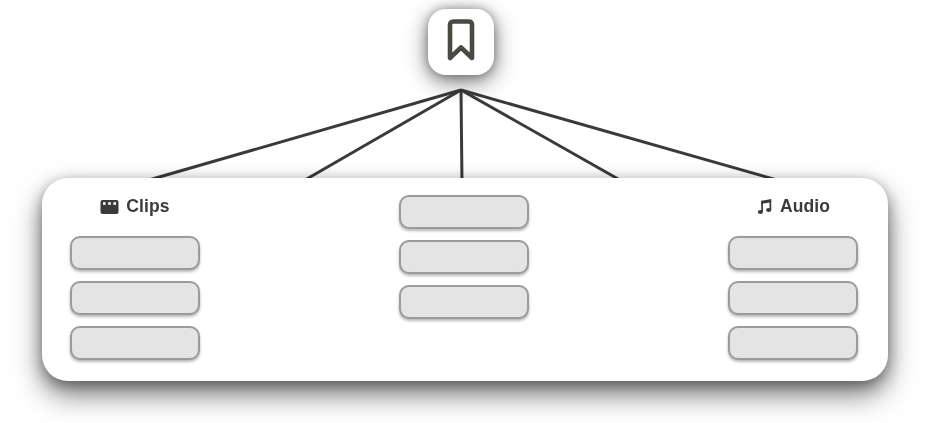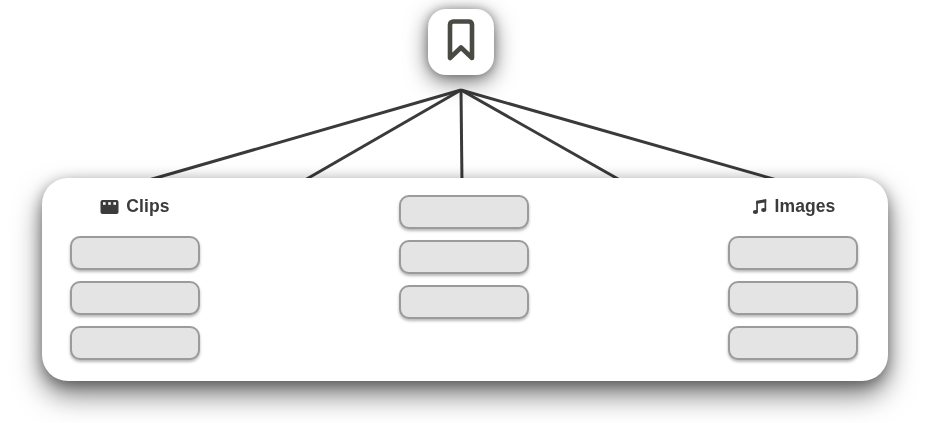--- a/index.html
+++ b/index.html
@@ -152,21 +152,21 @@
       <div class="col-header">
         <span>
           <svg width="17" height="17" viewBox="0 0 17 17" aria-hidden="true">
             <path class="ink" d="M5.2 2.8 L15.2 1 V4.2 L5.2 6 Z"></path>
             <rect class="ink" x="5.2" y="3.5" width="1.7" height="10.5"></rect>
             <rect class="ink" x="13.5" y="1.8" width="1.7" height="10.2"></rect>
             <ellipse class="ink" cx="4.4" cy="14" rx="2.6" ry="2"></ellipse>
             <ellipse class="ink" cx="12.7" cy="12" rx="2.6" ry="2"></ellipse>
           </svg>
         </span>
-        <span>Images</span>
+        <span>Audio</span>
       </div>
       <div class="slots">
         <div class="slot"></div>
         <div class="slot"></div>
         <div class="slot"></div>
       </div>
     </div>
 
   </div>
 </div>

